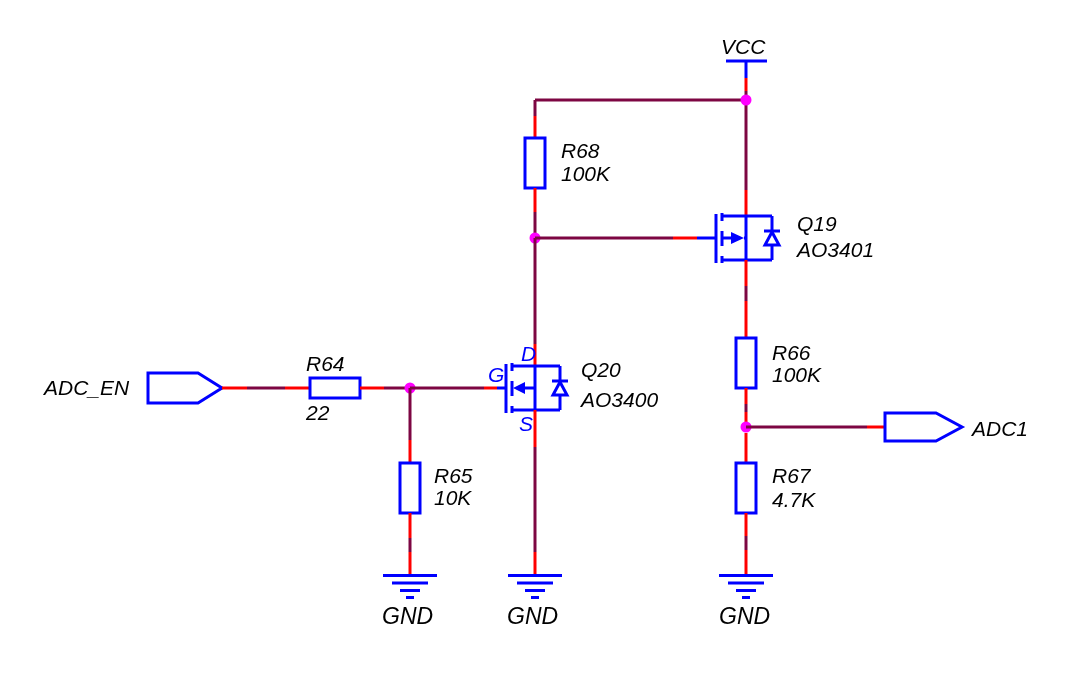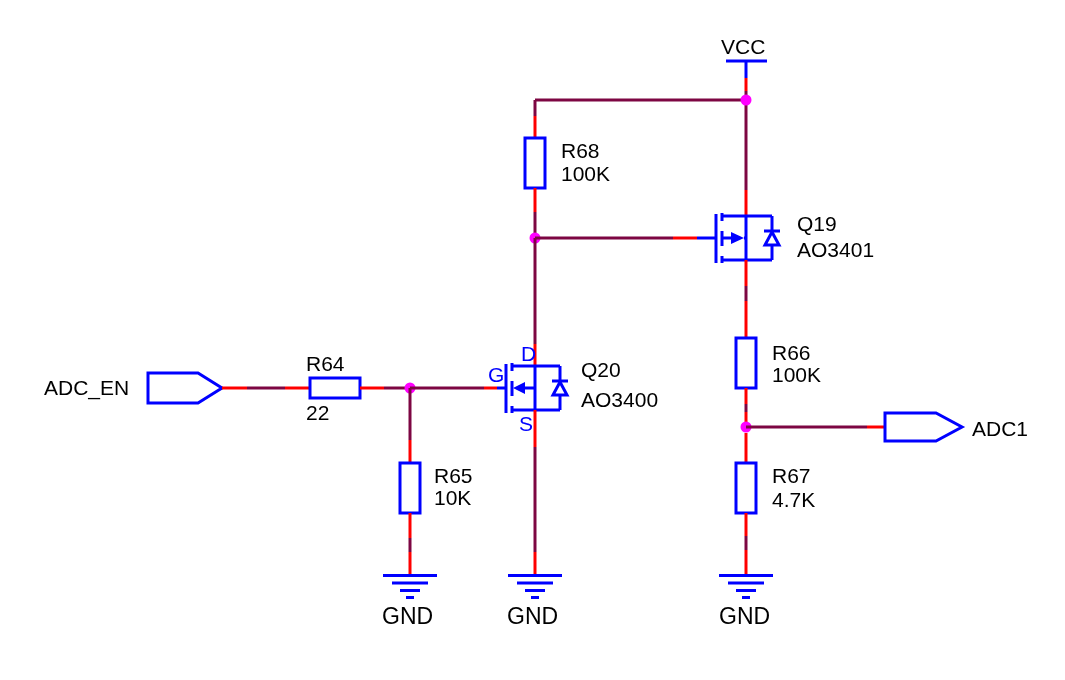--- a/index.html
+++ b/index.html
@@ -1,17 +1,17 @@
 <!DOCTYPE html>
 <html style="--background: #ffffff; --wire: #7d0642; --pin: #ff0000; --symbol: #0000ff; --junction: #ff00ff; --text: #000000;"><head>
 <meta charset="utf-8">
 <style>
   html,body{margin:0;padding:0;background:#fff;}
   .stage{position:relative;width:1065px;height:680px;background:var(--background,#fff);overflow:hidden;
-         font-family:"Liberation Sans",sans-serif;}
+         font-family:"Liberation Sans",sans-serif;font-style:italic;}
   svg text{font-family:"Liberation Sans",sans-serif;font-size:21px;fill:var(--text,#000);}
   svg text.pinlbl{fill:var(--symbol,#0000ff);}
   svg text.gndlbl{font-size:23px;}
   .wire{stroke:var(--wire,#800040);stroke-width:3;fill:none;}
   .pin{stroke:var(--pin,#ff0000);stroke-width:3;fill:none;}
   .sym{stroke:var(--symbol,#0000ff);stroke-width:3;fill:none;}
   .symfill{fill:var(--symbol,#0000ff);stroke:none;}
   .body{fill:#ffffff;stroke:var(--symbol,#0000ff);stroke-width:3;}
   .junction{fill:var(--junction,#ff00ff);stroke:none;}
 </style>

